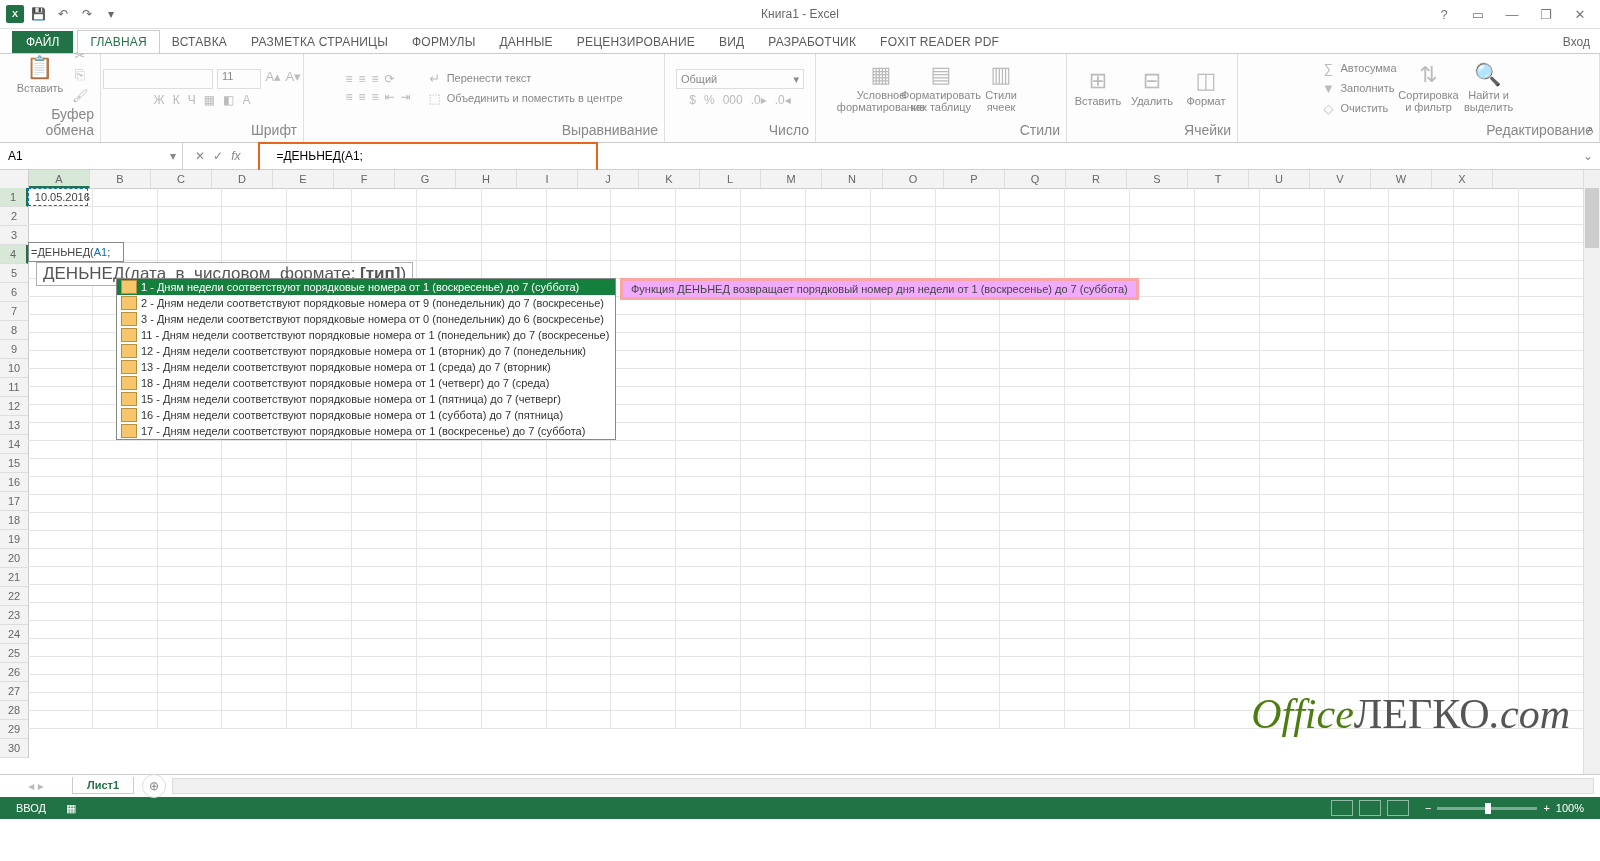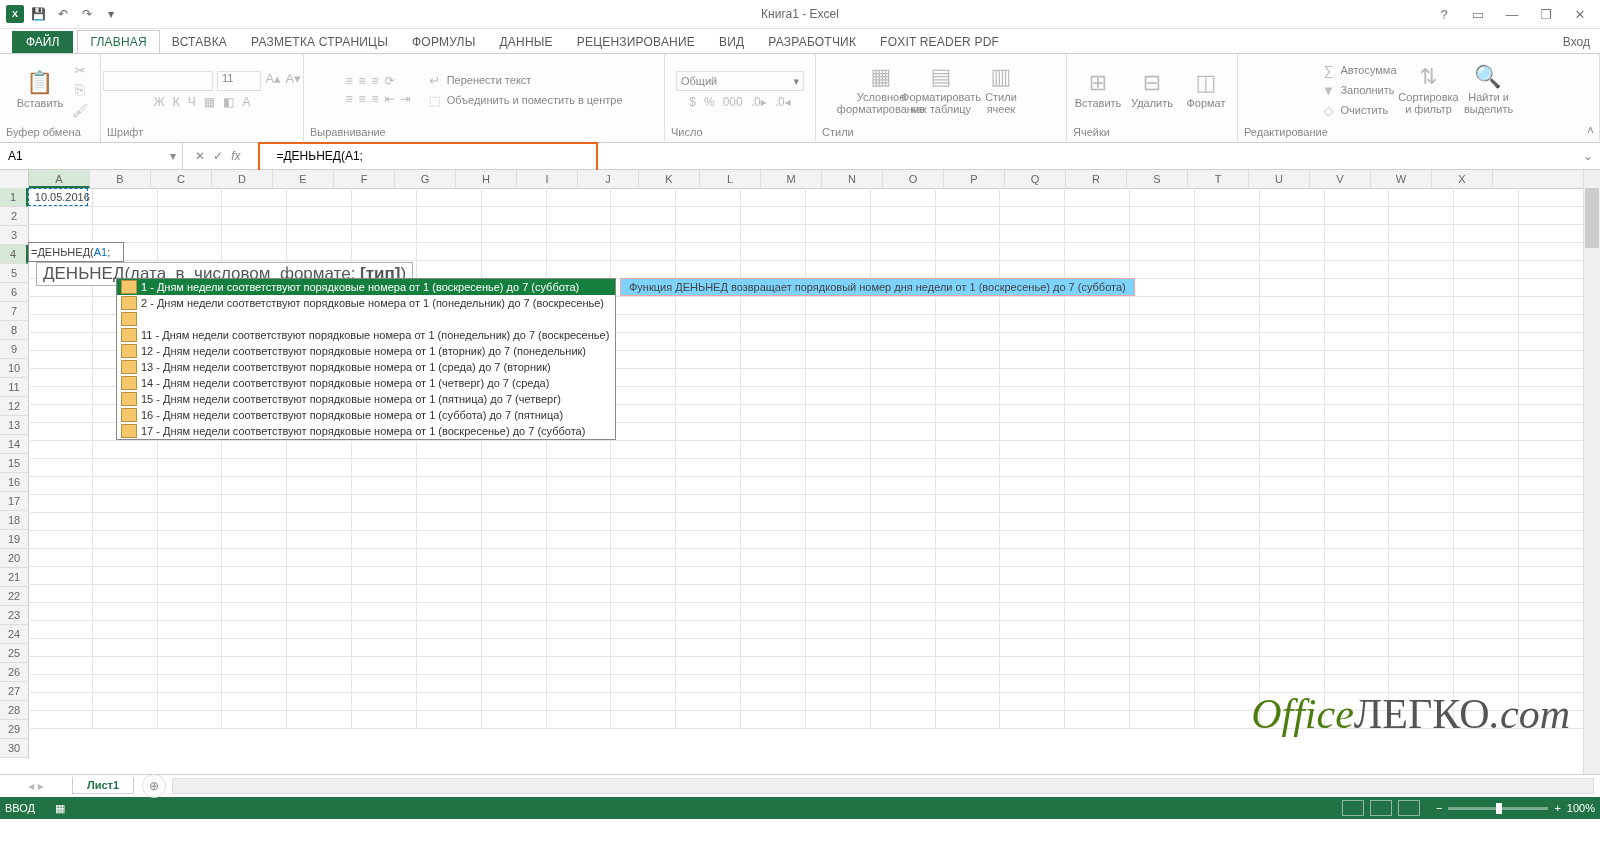--- a/index.html
+++ b/index.html
@@ -10,21 +10,21 @@
 .title-center{position:absolute;left:50%;transform:translateX(-50%);color:#666;font-size:12px}
 .win-controls{margin-left:auto;display:flex;gap:6px;padding-right:6px}
 .win-controls span{width:28px;text-align:center;color:#777;font-size:13px}
 .tabs{height:24px;display:flex;align-items:flex-end;background:#fff;padding-left:12px;position:relative}
 .file-tab{background:#217346;color:#fff;padding:4px 14px;font-size:12px;margin-right:4px}
 .tab{padding:4px 12px;font-size:12px;color:#5a5a5a;text-transform:uppercase;letter-spacing:.2px}
 .tab.active{color:#217346;border:1px solid #ccc;border-bottom:1px solid #fff;background:#fff;position:relative;top:1px}
 .login{margin-left:auto;padding:4px 10px;color:#666;font-size:12px}
 .ribbon{height:88px;border-top:1px solid #ccc;border-bottom:1px solid #ccc;background:#fdfdfd;display:flex;position:relative}
 .group{border-right:1px solid #e0e0e0;display:flex;flex-direction:column;justify-content:flex-end;padding:2px 6px}
-.group-label{font-size:11px;color:#888;text-align:left;padding:2px 0}
+.group-label{font-size:14px;color:#888;text-align:right;padding:2px 0}
 .group-body{flex:1;display:flex;align-items:center;justify-content:center;gap:4px}
 .big-btn{display:flex;flex-direction:column;align-items:center;justify-content:center;font-size:11px;color:#888;width:56px;line-height:1.1;text-align:center}
 .big-btn .ic{font-size:22px;margin-bottom:2px;color:#bbb}
 .small-row{display:flex;flex-direction:column;gap:2px;font-size:11px;color:#888}
 .small-row .row{display:flex;align-items:center;gap:4px;height:18px}
 .ic-sm{color:#bbb;font-size:13px;width:16px;text-align:center}
 .ribbon .collapse{position:absolute;right:6px;bottom:4px;color:#888}
 .namebox-row{height:26px;border-bottom:1px solid #d0d0d0;display:flex;align-items:center;background:#fff}
 .namebox{width:170px;border-right:1px solid #d0d0d0;display:flex;align-items:center;padding:0 6px;height:100%}
 .namebox input{border:none;outline:none;width:130px;font-size:12px}
@@ -48,32 +48,32 @@
 .cell{width:60px;height:18px;border-right:1px solid #e4e4e4;border-bottom:1px solid #e4e4e4;font-size:11px;padding:0 2px;line-height:18px;overflow:visible;white-space:nowrap;text-align:right}
 .edit-cell{position:absolute;top:54px;left:0;width:90px;height:18px;border:1px solid #888;background:#fff;z-index:5;font-size:11px;line-height:18px;padding:0 2px}
 .edit-cell .blue{color:#0070c0}
 .a1-outline{position:absolute;top:0;left:0;width:60px;height:18px;border:1px dashed #0070c0;z-index:4;box-sizing:border-box}
 .fn-hint{position:absolute;top:74px;left:8px;background:#fff;border:1px solid #b0b0b0;padding:1px 6px;font-size:17px;z-index:7;color:#555}
 .fn-hint b{font-weight:bold}
 .dropdown{position:absolute;top:90px;left:88px;width:498px;background:#fff;border:1px solid #888;z-index:8;font-size:11px}
 .dd-item{padding:1px 4px;display:flex;align-items:center;gap:4px;color:#333}
 .dd-item.sel{background:#15803d;color:#fff}
 .dd-ic{width:14px;height:12px;background:#f7c56b;border:1px solid #b89040;display:inline-block}
-.desc-tip{position:absolute;top:90px;left:592px;background:#7dd3fc;border:1px solid #fca5a5;padding:2px 8px;font-size:11px;z-index:8;color:#444}
+.desc-tip{position:absolute;top:90px;left:592px;background:#f0abfc;border:3px solid #fca5a5;padding:2px 8px;font-size:11px;z-index:8;color:#444}
 .vscroll{position:absolute;top:0;right:0;width:16px;height:100%;background:#f0f0f0;border-left:1px solid #ddd}
 .vthumb{position:absolute;top:18px;width:14px;left:1px;height:60px;background:#cdcdcd}
 .watermark{position:absolute;right:30px;bottom:36px;font-size:42px;font-family:Georgia,serif;z-index:3}
 .watermark .o1{color:#4d7c0f;font-style:italic}
 .watermark .o2{color:#555}
 .sheet-tabs{height:22px;border-top:1px solid #ccc;display:flex;align-items:center;background:#fff;position:relative}
 .nav-arrows{width:72px;display:flex;align-items:center;justify-content:center;gap:8px;color:#bbb}
 .sheet-tab{padding:2px 14px;border:1px solid #ccc;border-top:none;background:#fff;font-size:11px;font-weight:bold;color:#217346;position:relative;top:-1px}
 .add-sheet{width:22px;height:22px;display:flex;align-items:center;justify-content:center;color:#888;margin-left:8px;border:1px solid #ddd;border-radius:50%}
 .hscroll{flex:1;height:14px;background:#f0f0f0;margin:0 6px;position:relative;border:1px solid #ddd}
-.statusbar{height:22px;background:#217346;color:#fff;display:flex;align-items:center;font-size:11px;padding:0 5px}
+.statusbar{height:22px;background:#217346;color:#fff;display:flex;align-items:center;font-size:11px;padding:0 16px}
 .statusbar .sp{flex:1}
 .view-btns{display:flex;gap:6px;margin-right:16px}
 .view-btns span{width:20px;height:14px;border:1px solid rgba(255,255,255,.5)}
 .zoom{display:flex;align-items:center;gap:6px}
 .zoom .track{width:100px;height:3px;background:rgba(255,255,255,.4);position:relative}
 .zoom .thumb{position:absolute;left:48px;top:-4px;width:6px;height:11px;background:#fff}
 </style>
 </head>
 <body>
 
@@ -1114,40 +1114,41 @@
     <span>ДЕНЬНЕД</span><span>(дата_в_числовом_формате; </span><b>[тип]</b><span>)</span>
   </div>
 
   <div class="dropdown" style="top:108px;left:116px" id="dd-host">
       <div class="dd-item sel">
         <span class="dd-ic"></span>
         <span>1 - Дням недели соответствуют порядковые номера от 1 (воскресенье) до 7 (суббота)</span>
       </div>
       <div class="dd-item">
         <span class="dd-ic"></span>
-        <span>2 - Дням недели соответствуют порядковые номера от 1 (понедельник) до 7 (воскресенье)</span>
+        <span>2 - Дням недели соответствуют порядковые номера от 9 (понедельник) до 7 (воскресенье)</span>
       </div>
       <div class="dd-item">
         <span class="dd-ic"></span>
+        <span>3 - Дням недели соответствуют порядковые номера от 0 (понедельник) до 6 (воскресенье)</span>
       </div>
       <div class="dd-item">
         <span class="dd-ic"></span>
         <span>11 - Дням недели соответствуют порядковые номера от 1 (понедельник) до 7 (воскресенье)</span>
       </div>
       <div class="dd-item">
         <span class="dd-ic"></span>
         <span>12 - Дням недели соответствуют порядковые номера от 1 (вторник) до 7 (понедельник)</span>
       </div>
       <div class="dd-item">
         <span class="dd-ic"></span>
         <span>13 - Дням недели соответствуют порядковые номера от 1 (среда) до 7 (вторник)</span>
       </div>
       <div class="dd-item">
         <span class="dd-ic"></span>
-        <span>14 - Дням недели соответствуют порядковые номера от 1 (четверг) до 7 (среда)</span>
+        <span>18 - Дням недели соответствуют порядковые номера от 1 (четверг) до 7 (среда)</span>
       </div>
       <div class="dd-item">
         <span class="dd-ic"></span>
         <span>15 - Дням недели соответствуют порядковые номера от 1 (пятница) до 7 (четверг)</span>
       </div>
       <div class="dd-item">
         <span class="dd-ic"></span>
         <span>16 - Дням недели соответствуют порядковые номера от 1 (суббота) до 7 (пятница)</span>
       </div>
       <div class="dd-item">

